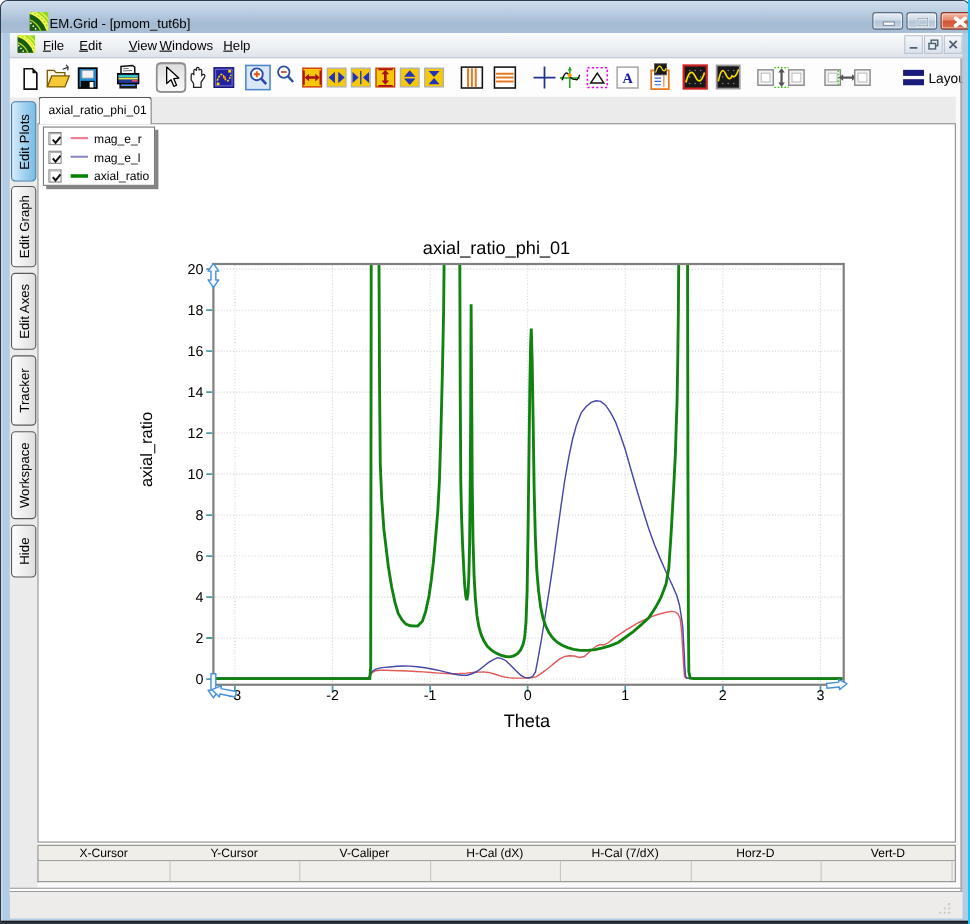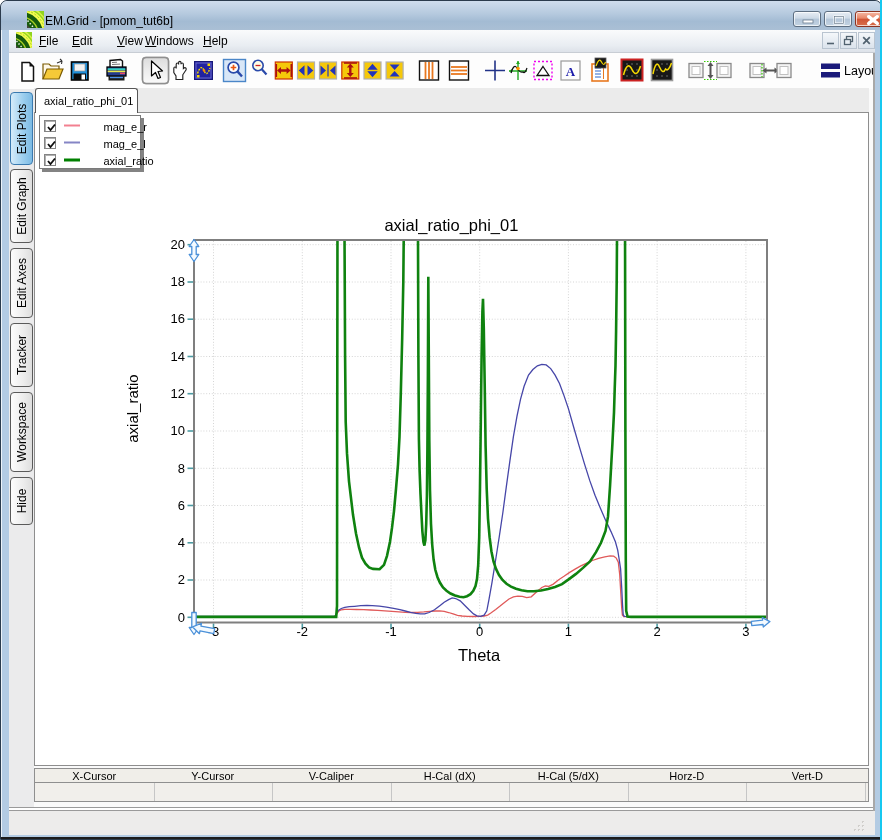--- a/index.html
+++ b/index.html
@@ -23,21 +23,21 @@
 #doctab{position:absolute;left:26px;top:-1.5px;width:103px;height:25px;background:#fff;border:1.2px solid #565656;border-bottom:none;border-radius:3px 3px 0 0;font-size:11px;padding:6px 0 0 8px;z-index:3;}
 #sidebar{position:absolute;left:0;top:0;width:25px;height:724px;background:#ebebec;}
 .stab{position:absolute;left:1px;width:23px;border:1px solid #5a5a5a;border-radius:4px;background:linear-gradient(90deg,#fdfdfd,#ececec 60%,#dedede);}
 .stab.sel{background:linear-gradient(90deg,#d6ecfa,#9fd0ef 55%,#7cbbe4);border-color:#3a7ab0;}
 .stab span{position:absolute;left:50%;top:50%;transform:translate(-50%,-50%) rotate(-90deg);white-space:nowrap;font-size:12px;color:#000;}
 #legend{position:absolute;left:29.5px;top:26px;width:102px;height:54px;background:#fff;border:1px solid #7a7a7a;box-shadow:3px 3px 0 rgba(90,90,90,.75);z-index:4;}
 .lrow{position:absolute;left:4px;height:13px;}
 .cbx{position:absolute;left:0;top:0;width:12px;height:12px;background:#fff;border:1px solid #848484;box-shadow:inset 1px 1px 0 #b0b0b0;}
 .cbx svg{position:absolute;left:1px;top:1px;}
 .lline{position:absolute;left:20px;top:4.5px;width:16px;}
-.ltxt{position:absolute;left:60px;top:1px;font-size:11px;}
+.ltxt{position:absolute;left:42px;top:1px;font-size:11px;}
 #statusbar{position:absolute;left:8px;top:810px;width:866px;height:24px;background:#edeceb;}
 #sunkb{position:absolute;left:8px;top:806px;width:866px;height:4px;background:#fff;border-top:1px solid #9a9a9a;border-bottom:1px solid #9a9a9a;}
 #frline{position:absolute;left:872px;top:52px;width:2px;height:758px;background:#a8a8a8;}
 #grip{position:absolute;right:10px;bottom:3px;width:12px;height:12px;}
 #botedge{position:absolute;left:0;bottom:0;width:882px;height:2px;background:#1c1c1c;}
 #tablewrap{position:absolute;left:25px;top:679px;width:835px;height:33px;font-size:11px;padding-left:40px;}
 #thead{position:absolute;left:0;top:0;width:835px;height:15px;background:#f0eee9;border:1px solid #8f8f8f;}
 .th{position:absolute;top:1px;width:118.5px;text-align:center;font-weight:normal;color:#000;font-size:11px;}
 #tdata{position:absolute;left:0;top:15px;width:835px;height:19px;background:#f1efeb;border:1px solid #8f8f8f;border-top:none;}
 .td{position:absolute;top:0;height:18px;border-left:1px solid #c6c6c6;}
@@ -385,21 +385,21 @@
 <path d="M191.5 627 L199.5 621.7 L199.5 624.5 L213.5 624.5 L213.5 629.5 L199.5 629.5 L199.5 632.3 Z" transform="rotate(11 197 627)" fill="#f4faff" stroke="#4a90d9" stroke-width="1.3" stroke-linejoin="round"></path>
 <path d="M769 621.5 L761.8 616.8 L761.8 619.3 L750.5 619.3 L750.5 623.7 L761.8 623.7 L761.8 626.2 Z" transform="rotate(-6 760 621.5)" fill="#f4faff" stroke="#4a90d9" stroke-width="1.3" stroke-linejoin="round"></path>
 </svg>
       </div>
     <div id="tablewrap">
       <div id="thead">
         <span class="th" style="left:0px">X-Cursor</span>
         <span class="th" style="left:118.5px">Y-Cursor</span>
         <span class="th" style="left:237px">V-Caliper</span>
         <span class="th" style="left:355.5px">H-Cal (dX)</span>
-        <span class="th" style="left:474px">H-Cal (5/dX)</span>
+        <span class="th" style="left:474px">H-Cal (7/dX)</span>
         <span class="th" style="left:592.5px">Horz-D</span>
         <span class="th" style="left:713px">Vert-D</span>
       </div>
       <div id="tdata">
         <span class="td" style="left:118.5px"></span>
         <span class="td" style="left:237px"></span>
         <span class="td" style="left:355.5px"></span>
         <span class="td" style="left:474px"></span>
         <span class="td" style="left:592.5px"></span>
         <span class="td" style="left:711px"></span>

